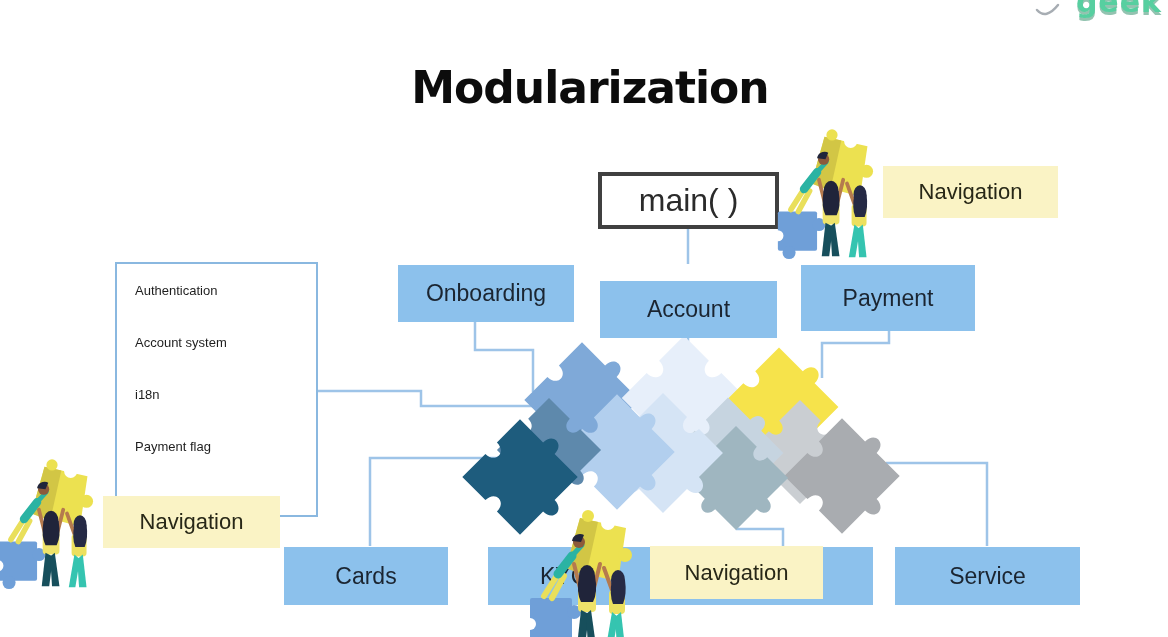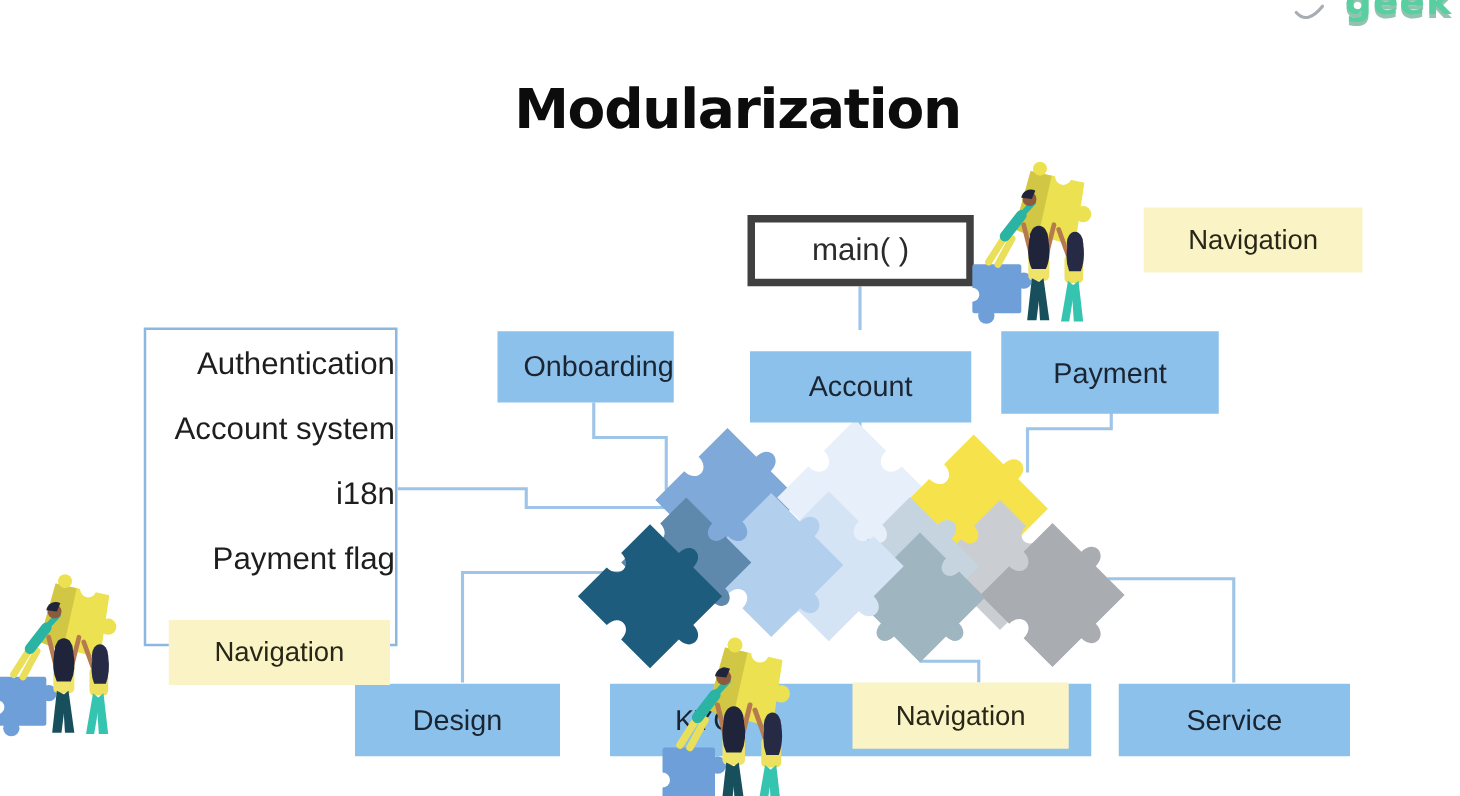--- a/index.html
+++ b/index.html
@@ -17,29 +17,29 @@
   .logo-swoosh { position:absolute; top:0px; right:104px; }
 
   svg.layer { position:absolute; left:0; top:0; pointer-events:none; }
   #connectors { z-index:1; }
   #puzzles { z-index:2; }
 
   .box { position:absolute; display:flex; align-items:center; justify-content:center;
          font-size:23px; color:#1b2531; z-index:3; }
   .blue-box { background:#8cc1ec; }
   .main-box { left:598px; top:172px; width:181px; height:57px; background:#fff;
-              border:6px solid #404040; font-size:25px; color:#2b2b2b; }
+              border:4px solid #404040; font-size:32px; color:#2b2b2b; }
 
   .nav-label { position:absolute; background:#faf3c5; display:flex; align-items:center;
-               justify-content:center; font-size:22px; color:#272717; z-index:4;margin-left:32px; }
+               justify-content:center; font-size:22px; color:#272717; z-index:4; }
 
   .left-panel { position:absolute; left:115px; top:262px; width:203px; height:255px;
                 border:2px solid #8ab8e0; background:#fff; z-index:2;
                 display:flex; flex-direction:column; padding:16px 0 0 18px; gap:30px; }
-  .left-panel .item { font-size:25px; color:#1e1e1e; line-height:22px;text-align:right; }
+  .left-panel .item { font-size:13px; color:#1e1e1e; line-height:22px; }
 
   .people { position:absolute; z-index:5; pointer-events:none; }
   .kyc-text { justify-content:flex-start; padding-left:52px; }
 </style>
 </head>
 <body>
 
 <div id="slide">
 
   <svg width="0" height="0" style="position:absolute">
@@ -127,32 +127,32 @@
       <use href="#jig" transform="translate(617 452) rotate(45) scale(1.02)" fill="#b2cfee"></use>
       <use href="#jig" transform="translate(549 450) rotate(135) scale(0.92)" fill="#5e89ac"></use>
       <use href="#jig" transform="translate(520 477) rotate(45) scale(1.02)" fill="#1e5c7d"></use>
     </g>
   </svg>
 
   <div class="box main-box">
     <span>main( )</span>
   </div>
 
-  <div class="box blue-box" style="left:398px;top:265px;width:141px;height:57px;justify-content:flex-end;">
+  <div class="box blue-box" style="left:398px;top:265px;width:176px;height:57px;">
     <span>Onboarding</span>
   </div>
   <div class="box blue-box" style="left:600px;top:265px;width:177px;height:57px;margin-top:16px;">
     <span>Account</span>
   </div>
   <div class="box blue-box" style="left:801px;top:265px;width:174px;height:66px;">
     <span>Payment</span>
   </div>
 
   <div class="box blue-box" style="left:284px;top:547px;width:164px;height:58px;">
-    <span>Design</span>
+    <span>Cards</span>
   </div>
   <div class="box blue-box kyc-text" style="left:488px;top:547px;width:385px;height:58px;">
     <span>KYC</span>
   </div>
   <div class="box blue-box" style="left:895px;top:547px;width:185px;height:58px;text-align:right;">
     <span>Service</span>
   </div>
 
   <div class="left-panel">
     <div class="item">Authentication</div>

